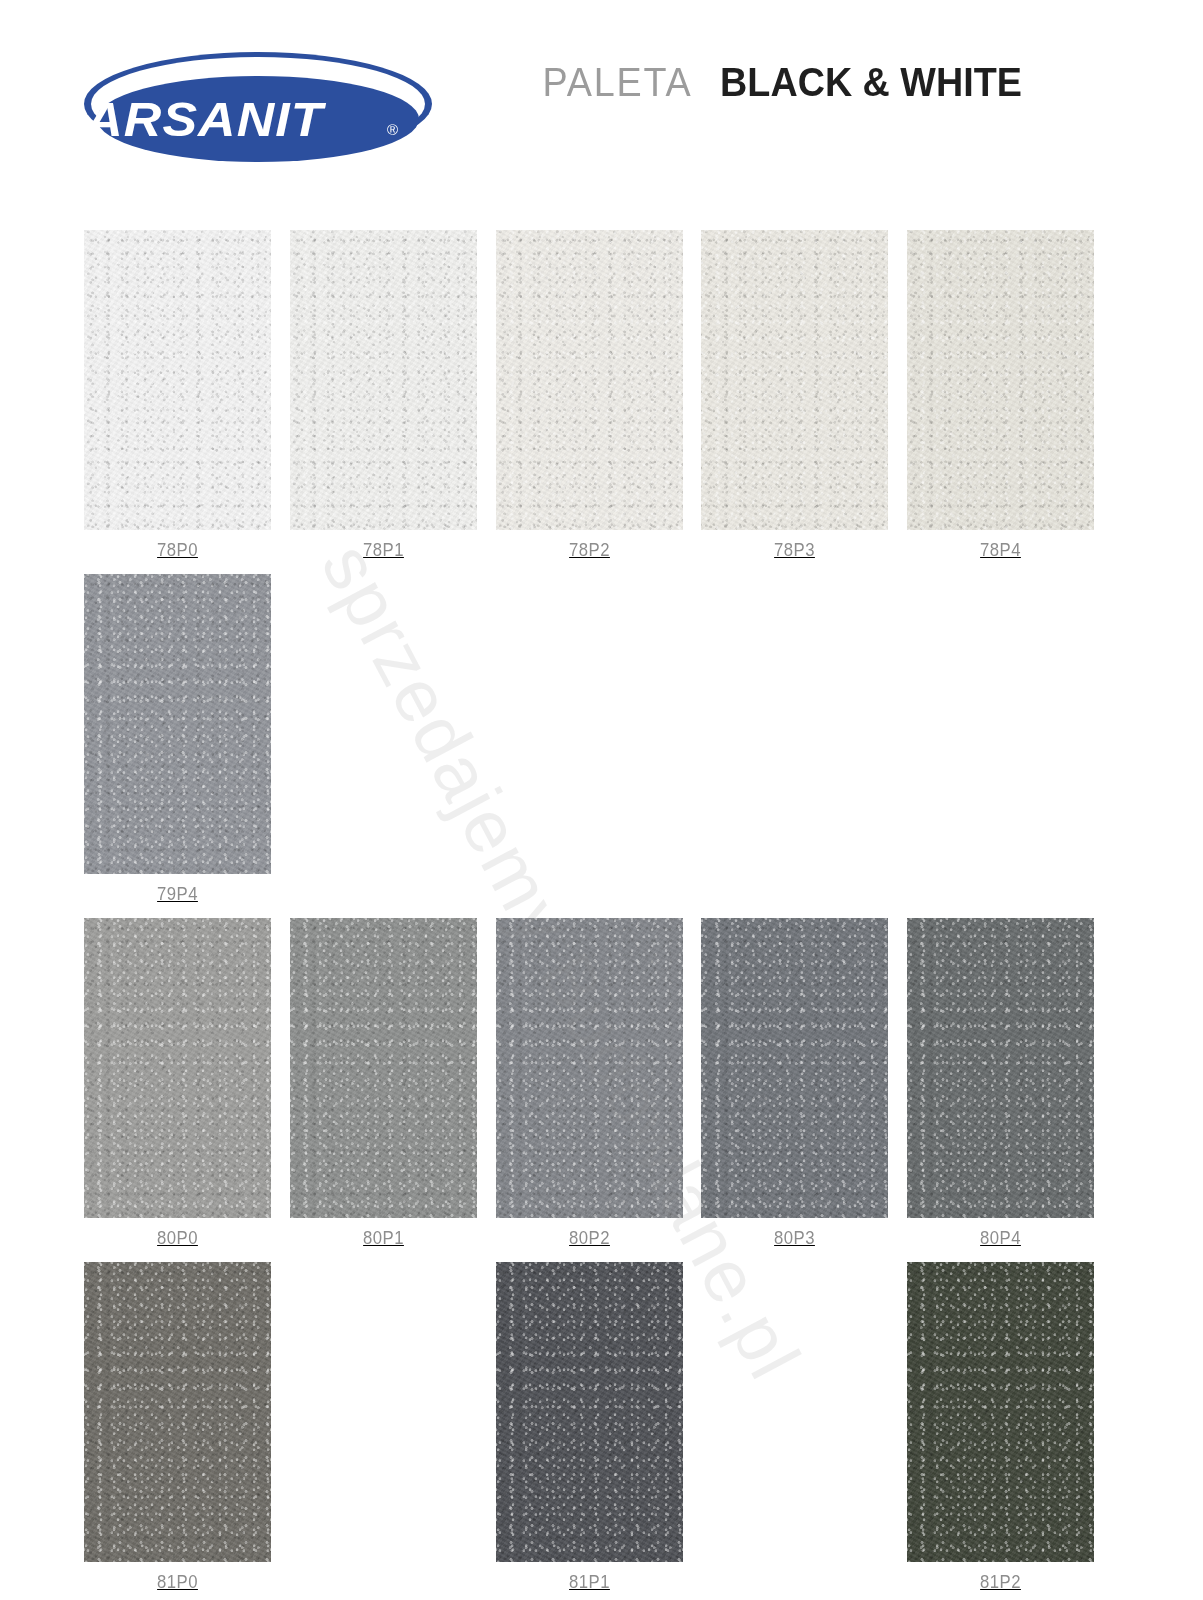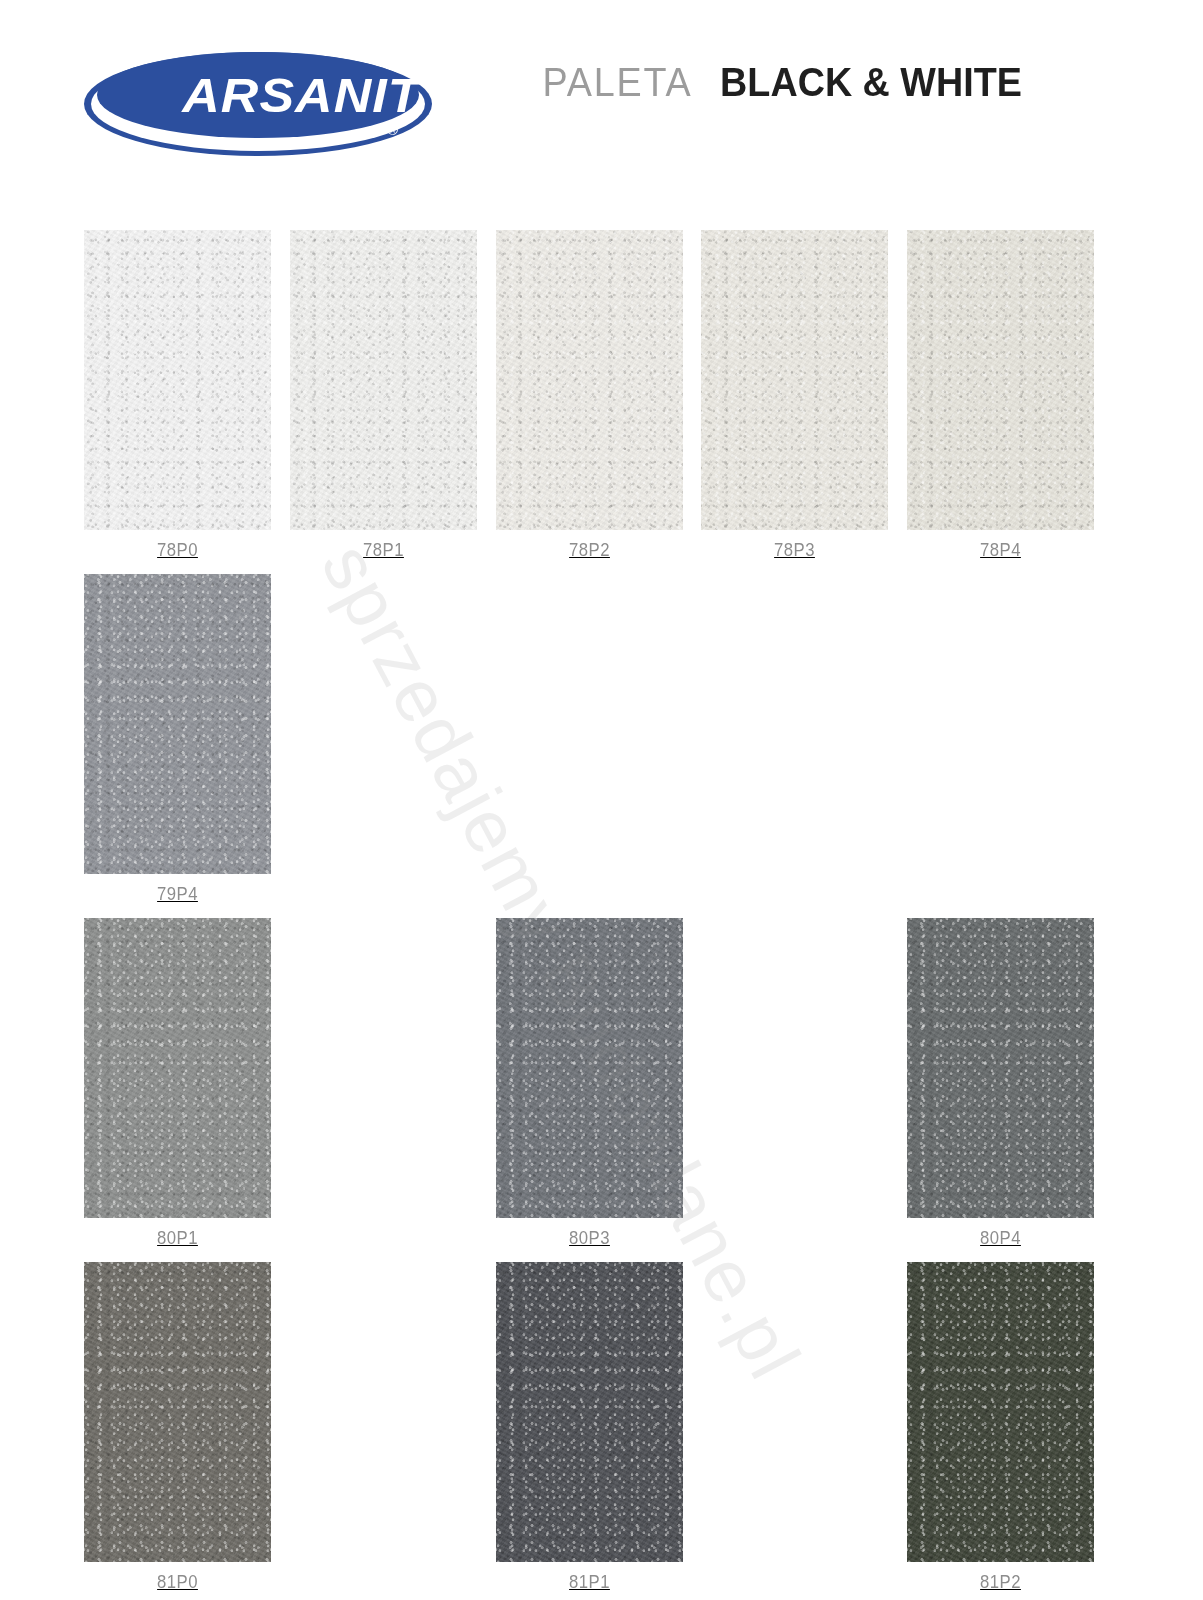--- a/index.html
+++ b/index.html
@@ -44,27 +44,27 @@
   }
   #logo-white-ring {
     position: absolute;
     left: 7px; top: 5px;
     width: 334px; height: 94px;
     border-radius: 50%;
     background: #ffffff;
   }
   #logo-inner {
     position: absolute;
-    left: 13px; top: 0;
+    left: 13px; top: 24px;
     width: 322px; height: 86px;
     border-radius: 50%;
     background: #2c4f9e;
     display: flex;
     align-items: center;
-    justify-content: flex-end;
+    justify-content: flex-start;
   }
   #logo-wordmark {
     font-family: "Liberation Sans", sans-serif;
     font-weight: bold;
     font-style: italic;
     font-size: 49px;
     letter-spacing: 1px;
     color: #ffffff;
     transform: scaleX(1.06);
     line-height: 1;
@@ -247,24 +247,32 @@
         </div>
       </div>
       <div class="swatch-row">
         <div class="swatch-cell">
           <div class="swatch-chip" style="background: rgb(145, 148, 154);"></div>
           <span class="swatch-label">79P4</span>
         </div>
       </div>
       <div class="swatch-row">
         <div class="swatch-cell">
+          <div class="swatch-chip" style="background: rgb(157, 157, 155);"></div>
+          <span class="swatch-label">80P0</span>
+        </div>
+        <div class="swatch-cell">
           <div class="swatch-chip" style="background: rgb(141, 143, 142);"></div>
           <span class="swatch-label">80P1</span>
         </div>
         <div class="swatch-cell">
+          <div class="swatch-chip" style="background: rgb(130, 133, 138);"></div>
+          <span class="swatch-label">80P2</span>
+        </div>
+        <div class="swatch-cell">
           <div class="swatch-chip" style="background: rgb(112, 116, 122);"></div>
           <span class="swatch-label">80P3</span>
         </div>
         <div class="swatch-cell">
           <div class="swatch-chip" style="background: rgb(103, 107, 108);"></div>
           <span class="swatch-label">80P4</span>
         </div>
       </div>
       <div class="swatch-row">
         <div class="swatch-cell">

